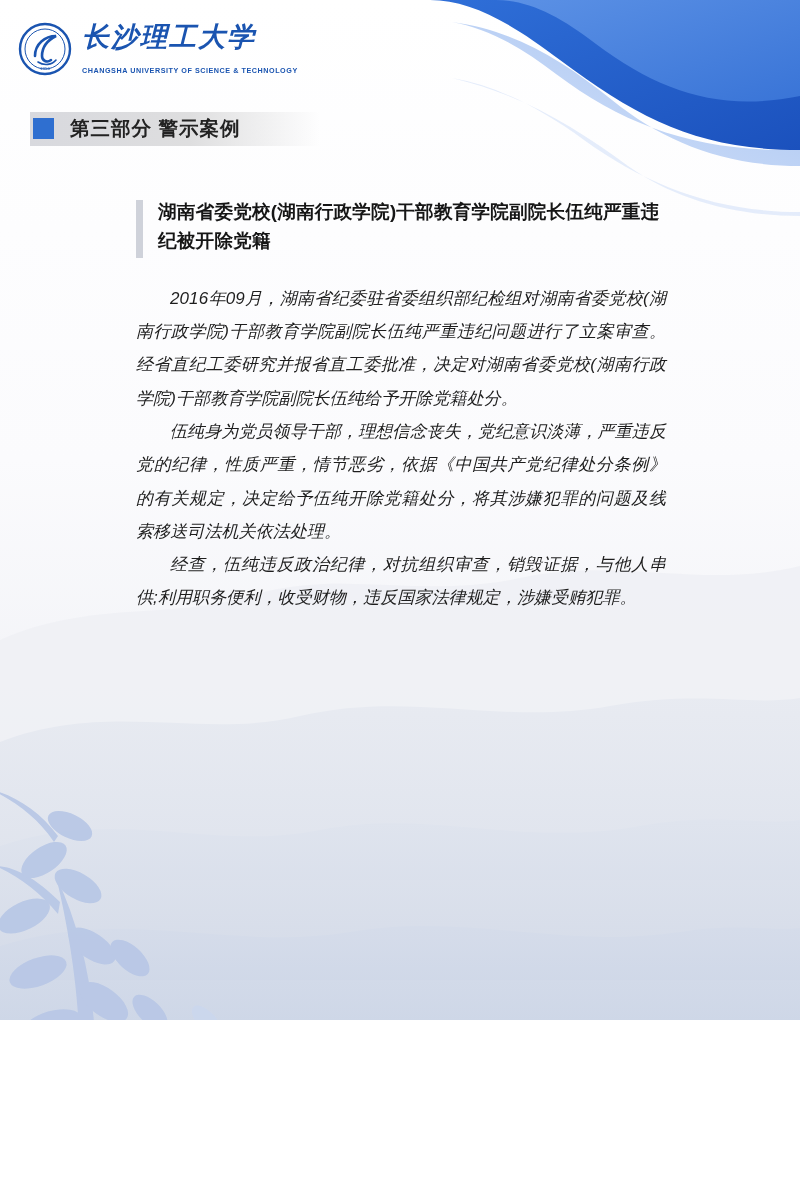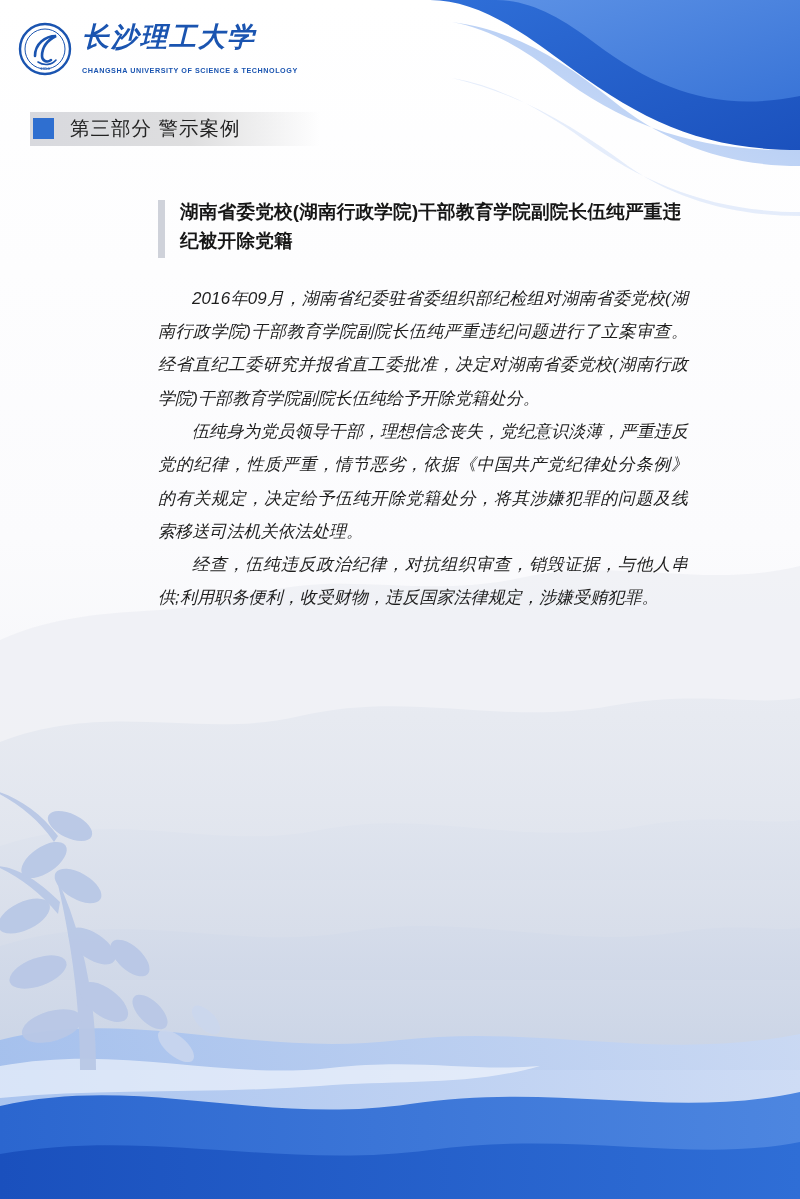--- a/index.html
+++ b/index.html
@@ -6,21 +6,21 @@
     margin: 0;
     padding: 0;
     background: #ffffff;
   }
   body {
     font-family: "Liberation Sans", sans-serif;
   }
   .page {
     position: relative;
     width: 800px;
-    height: 1199px;
+    height: 1020px;
     overflow: hidden;
     background: linear-gradient(180deg, #ffffff 0%, #fbfbfd 45%, #f2f3f7 70%, #eceef4 85%, #e9ebf2 100%);
   }
 
   
   .bg-layer {
     position: absolute;
     inset: 0;
     pointer-events: none;
   }
@@ -86,31 +86,31 @@
     width: 21px;
     height: 21px;
     background: #2f6fd0;
     z-index: 6;
   }
   .section-title {
     position: absolute;
     left: 70px;
     top: 115px;
     font-size: 19.5px;
-    font-weight: normal;
+    font-weight: bold;
     color: #222222;
     letter-spacing: 1px;
     z-index: 6;
     white-space: nowrap;
   }
 
   
   .article {
     position: absolute;
-    left: 158px;
+    left: 136px;
     top: 198px;
     width: 530px;
     z-index: 4;
   }
   .title-wrap {
     position: relative;
     padding-left: 22px;
   }
   .title-accent {
     position: absolute;

